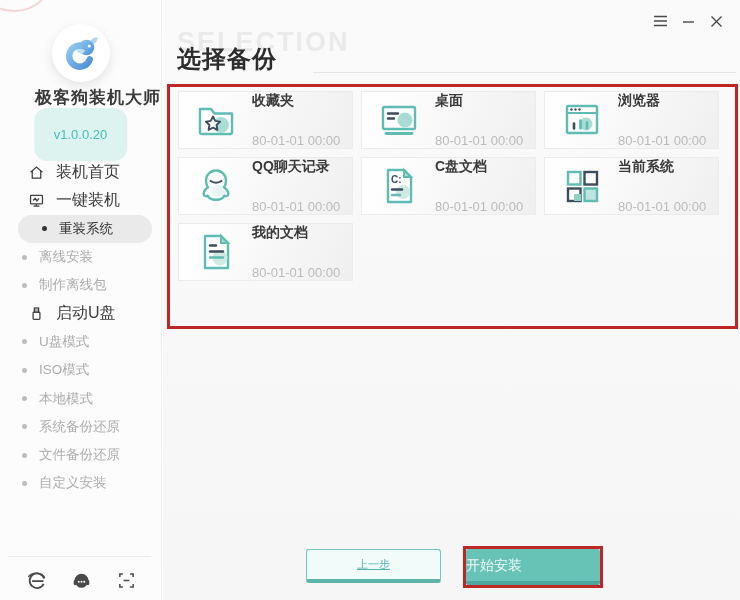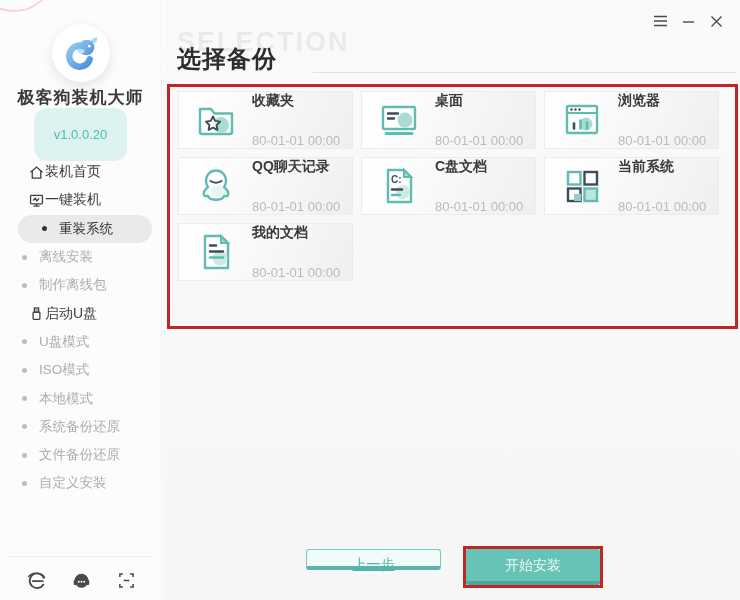--- a/index.html
+++ b/index.html
@@ -4,26 +4,26 @@
 <style>
   * { margin:0; padding:0; box-sizing:border-box; }
   html,body { width:740px; height:600px; }
   body { font-family:"Liberation Sans","DejaVu Sans",sans-serif; background:#fff; overflow:hidden; }
   .window { position:relative; width:740px; height:600px; background:#fff; overflow:hidden; }
 
   
   .sidebar { position:absolute; left:0; top:0; width:162px; height:600px; background:#fcfcfc; border-right:1px solid #f0f0f0; }
   .deco-arc { position:absolute; left:-28px; top:-72px; width:84px; height:84px; border-radius:50%; border:2px solid rgba(242,196,196,.7); }
   .logo-circle { position:absolute; left:50%; top:24px; transform:translateX(-50%); width:58px; height:58px; background:#fff; border-radius:50%; box-shadow:0 4px 12px rgba(0,0,0,.10); display:flex; align-items:center; justify-content:center; }
-  .app-name { position:absolute; top:86px; width:100%; text-align:center; font-size:17px; font-weight:bold; color:#3a3a3a; letter-spacing:1px; }
+  .app-name { position:absolute; top:86px; width:100%; text-align:right; font-size:17px; font-weight:bold; color:#3a3a3a; letter-spacing:1px; }
   .version-pill { position:absolute; top:108px; left:50%; transform:translateX(-50%); background:#ddf3ef; color:#44c0b4; font-size:13px; padding:19px 20px; border-radius:13px; }
 
   .menu { position:absolute; top:158px; left:0; width:162px; }
   .mi { height:28.3px; display:flex; align-items:center; cursor:default; }
-  .mi.top { padding-left:27px; color:#3c3c3c; font-size:14px; }
+  .mi.top { padding-left:27px; gap:11px; color:#3c3c3c; font-size:16px; }
   .mi.sub { padding-left:22px; gap:12px; color:#adadad; font-size:13.5px; }
   .mi .dot { width:5px; height:5px; border-radius:50%; background:#bdbdbd; flex:0 0 auto; }
   .mi.active { background:#eaeaea; border-radius:14px; margin-left:18px; margin-right:10px; padding-left:24px; color:#333; }
   .mi.active .dot { background:#333; }
   .mi .ic { width:18px; height:18px; display:flex; align-items:center; justify-content:center; flex:0 0 auto; }
 
   .side-divider { position:absolute; left:8px; right:10px; top:556px; height:1px; background:#ececec; }
   .footer-icons { position:absolute; left:0; bottom:8px; width:162px; display:flex; justify-content:space-between; padding:0 24px; }
   .f-ic { width:24px; height:24px; display:flex; align-items:center; justify-content:center; cursor:pointer; }
 
@@ -35,23 +35,23 @@
   .watermark { position:absolute; left:14px; top:27px; font-size:27px; font-weight:bold; color:#eaeaea; letter-spacing:2px; width:205px; overflow:hidden; white-space:nowrap; }
   .page-title { position:absolute; left:14px; top:43px; font-size:24px; font-weight:bold; color:#2d2d2d; letter-spacing:1px; }
   .title-line { position:absolute; left:150px; right:4px; top:72px; height:1px; background:#e3e3e3; }
 
   .select-box { position:absolute; left:4px; top:84px; width:571px; height:245px; border:3px solid #bf2726; padding:4px 0 0 8px; display:grid; grid-template-columns:repeat(3,175px); grid-auto-rows:58px; column-gap:16px; row-gap:19px; align-content:start;gap:8px; }
   .card { background:linear-gradient(115deg,#fefefe 15%,#efefef 100%); border:1px solid #ececec; display:flex; align-items:center; padding-left:15px; gap:14px; cursor:pointer; }
   .cic { width:44px; height:44px; flex:0 0 auto; }
   .ct-title { font-size:14px; font-weight:600; color:#3a3a3a; margin-bottom:4px; }
   .ct-date { font-size:13px; color:#bbbbbb;margin-top:23px; }
 
-  .btn-prev { position:absolute; left:143px; top:549px; width:135px; height:21px; background:#f1fbfa; border:1px solid #74c7be; border-bottom:4px solid #5bb3aa; border-radius:3px; color:#4fb4aa; font-size:14px; text-align:center; line-height:28px; cursor:pointer;text-decoration:underline; }
+  .btn-prev { position:absolute; left:143px; top:549px; width:135px; height:34px; background:#f1fbfa; border:1px solid #74c7be; border-bottom:4px solid #5bb3aa; border-radius:3px; color:#4fb4aa; font-size:11px; text-align:center; line-height:28px; cursor:pointer;text-decoration:underline; }
   .btn-start-wrap { position:absolute; left:300px; top:546px; border:3px solid #bf2726; }
-  .btn-start { width:134px; height:36px; background:#68c3b7; border:none; border-bottom:4px solid #4ea79d; border-radius:2px; color:#eef9f7; font-size:14px; text-align:center; line-height:32px; cursor:pointer; }
+  .btn-start { width:134px; height:36px; background:#68c3b7; border:none; border-bottom:4px solid #4ea79d; border-radius:2px; color:#eef9f7; font-size:14px; line-height:32px; cursor:pointer; }
 </style>
 </head>
 <body>
 
 <div class="window">
 
   <div class="sidebar">
     <div class="deco-arc"></div>
 
     <div class="logo-circle">

